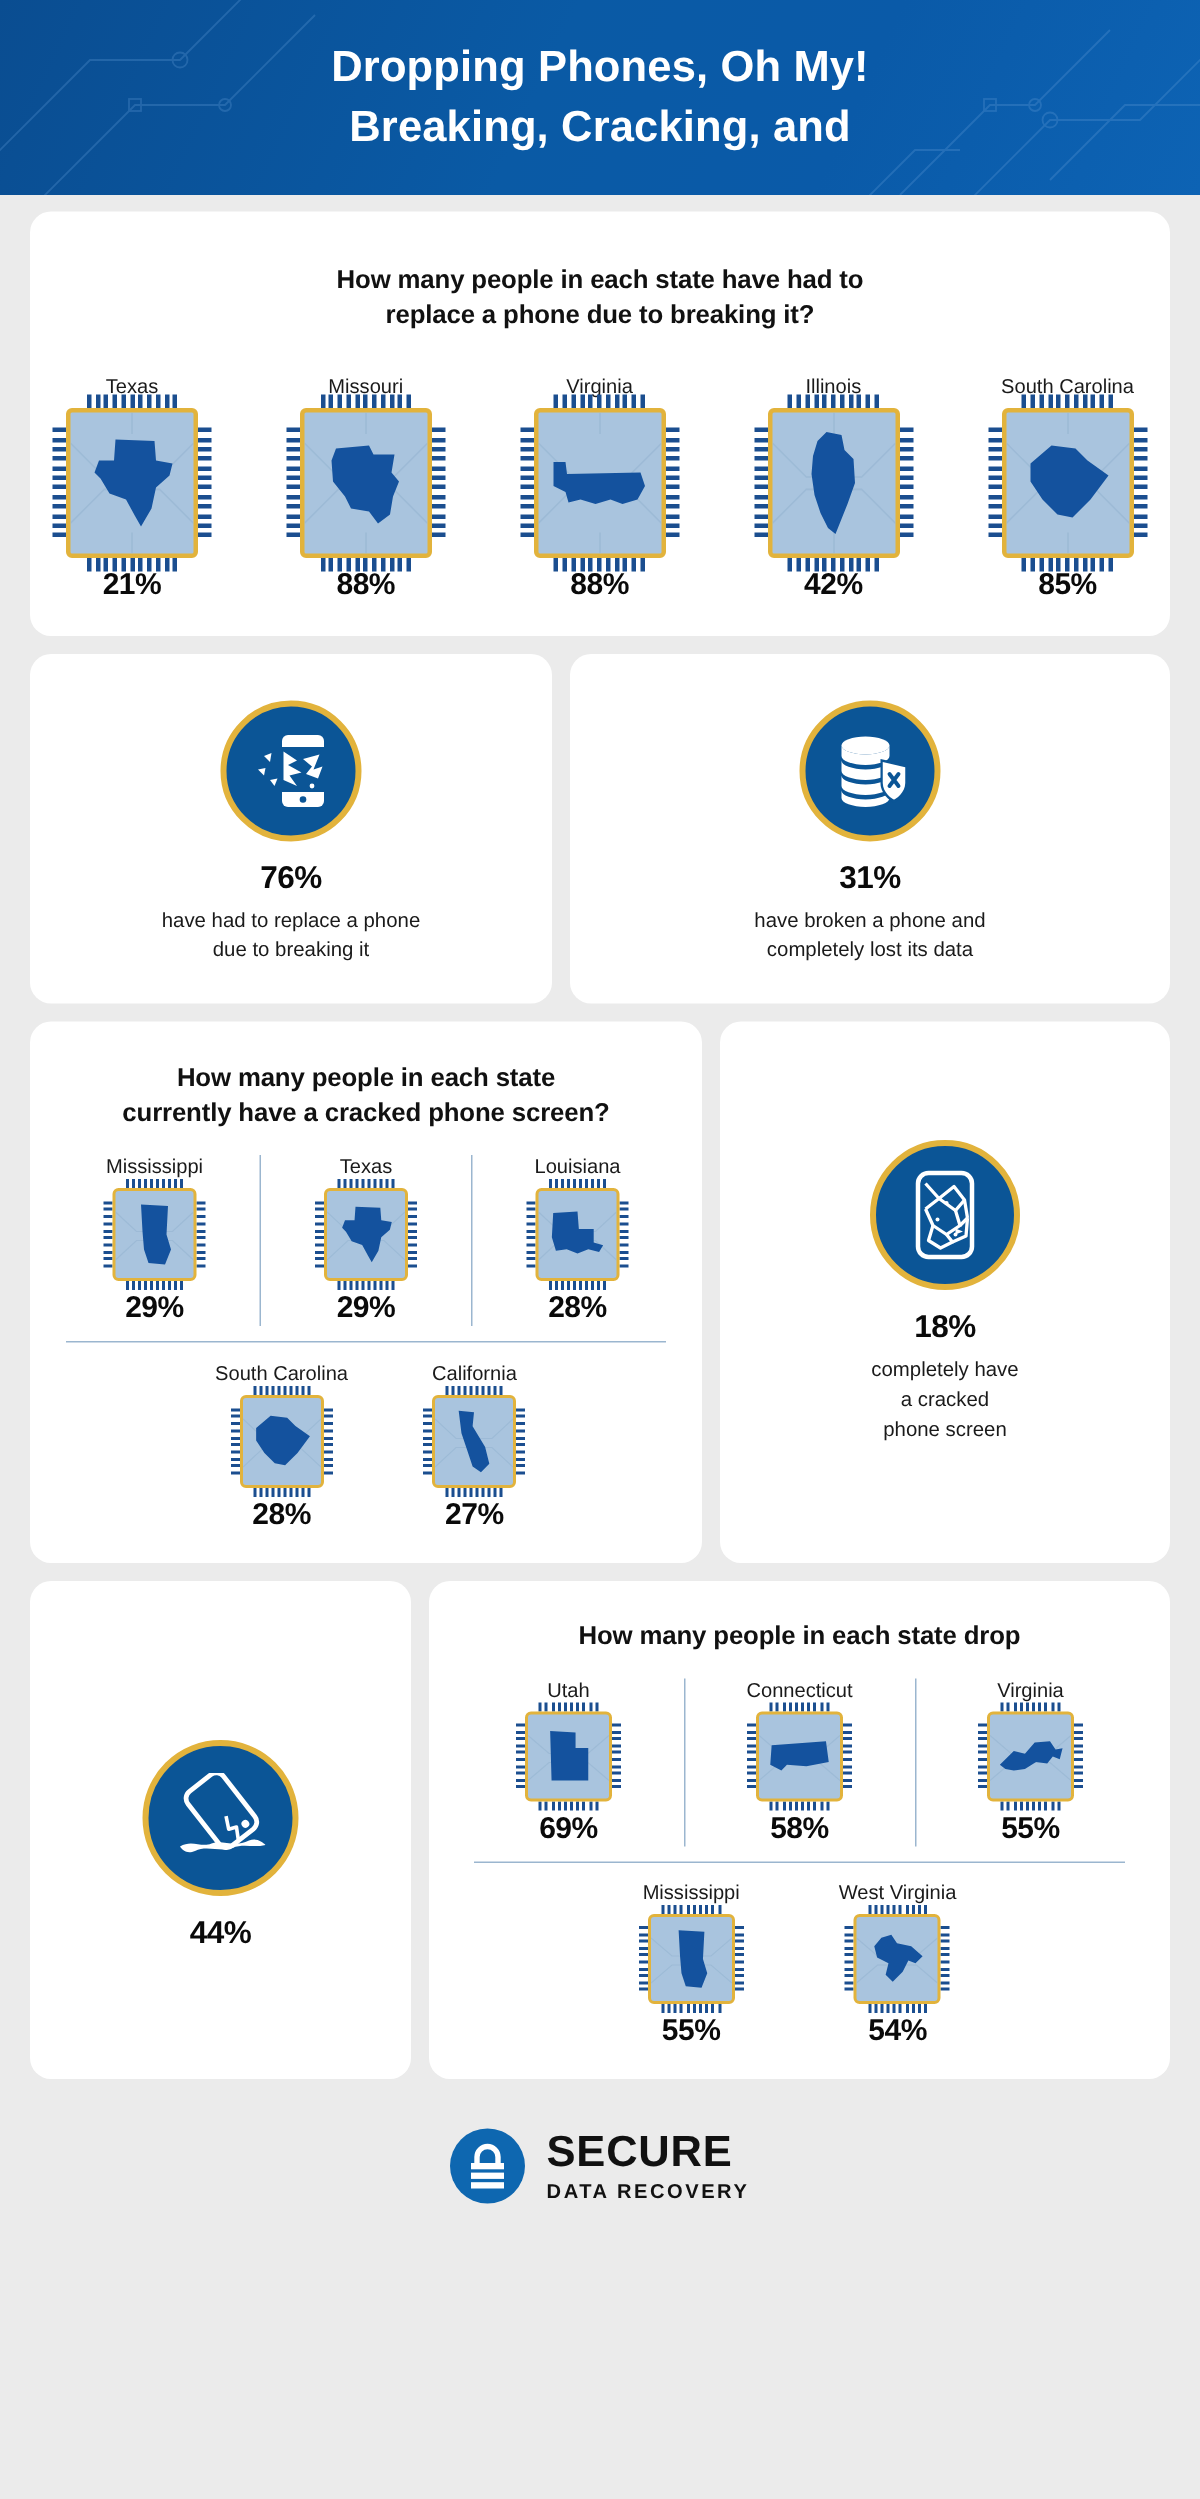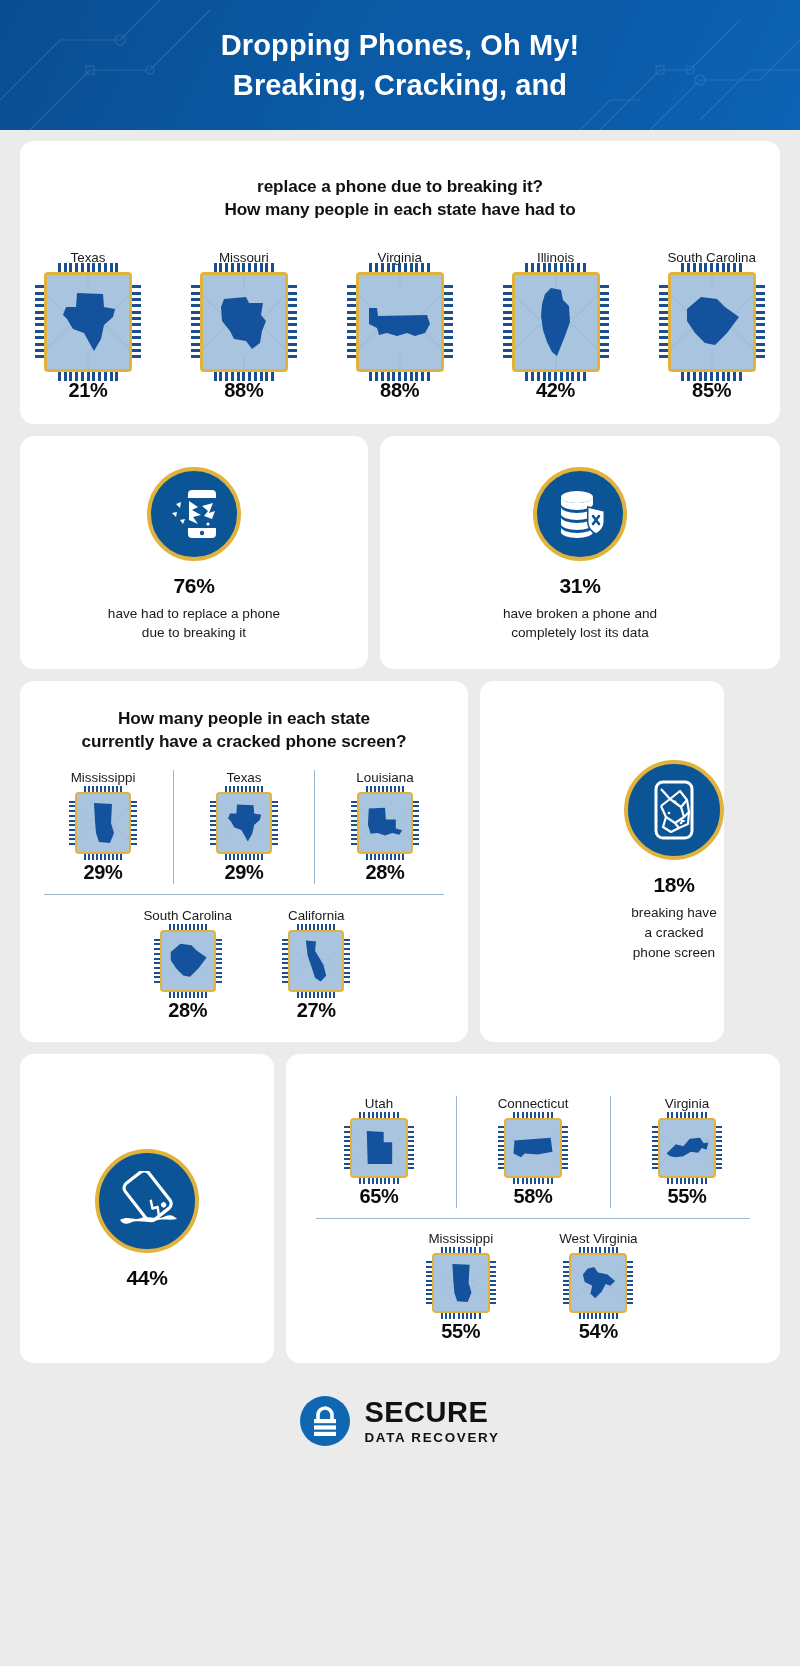--- a/index.html
+++ b/index.html
@@ -156,22 +156,22 @@
       <div>Dropping Phones, Oh My!</div>
       <div>Breaking, Cracking, and</div>
     </div>
   </div>
 
   <div class="body-wrap">
 
     <div class="row">
       <div class="card" style="width:760px;padding:34px 14px 22px;">
         <div class="card-title">
+          <div>How many people in each state have had to</div>
           <div>replace a phone due to breaking it?</div>
-          <div>How many people in each state have had to</div>
         </div>
         <div style="display:flex;justify-content:space-between;margin-top:29px;padding:0 10px;">
 
           <div class="chip-unit">
             <div class="state-name">Texas</div>
             <div class="chip" style="width:88px;height:100px;">
               <div class="pins top" style="top:-9px;height:9px;padding:0 11px;">
                 <i style="width:3px;height:9px;"></i>
                   <i style="width:3px;height:9px;"></i>
                   <i style="width:3px;height:9px;"></i>
@@ -939,21 +939,21 @@
                 <svg class="statemap" width="26" height="46" viewBox="0 0 28 48">
                   <path fill="#14529e" d="M3 2 L14 3 L13 13 L22 28 L25 40 L19 46 L13 42 L9 30 L5 18 Z"></path>
                 </svg>
               </div>
             </div>
             <div class="pct">27%</div>
           </div>
         </div>
       </div>
 
-      <div class="card" style="width:244px;display:flex;align-items:center;justify-content:flex-end;">
+      <div class="card" style="width:300px;display:flex;align-items:center;justify-content:center;">
         <div class="circle-stat">
           <div class="circle" style="width:100px;height:100px;">
             <svg width="46" height="62" viewBox="0 0 46 62">
               <rect x="5" y="3" width="36" height="56" rx="7" fill="none" stroke="#ffffff" stroke-width="3"></rect>
               <g stroke="#ffffff" stroke-width="2.2" fill="none" stroke-linejoin="round">
                 <path d="M10 10 L19 20 L10 27"></path>
                 <path d="M19 20 L29 12 L36 21 L30 28 L19 20"></path>
                 <path d="M36 21 L38 33"></path>
                 <path d="M30 28 L33 38 L24 44 L15 38 L10 27"></path>
                 <path d="M33 38 L38 33"></path>
@@ -963,21 +963,21 @@
               <g fill="#ffffff">
                 <circle cx="24" cy="23" r="1.4"></circle>
                   <circle cx="18" cy="34" r="1.3"></circle>
                   <circle cx="30" cy="44" r="1.3"></circle>
                 <path d="M30 40 L35 42 L30 44 Z"></path>
               </g>
             </svg>
           </div>
           <div class="big-pct">18%</div>
           <div class="sub-text">
-            <div>breaking have</div>
+            <div>completely have</div>
             <div>a cracked</div>
             <div>phone screen</div>
           </div>
         </div>
       </div>
 
     </div>
 
     <div class="row">
 
@@ -992,20 +992,21 @@
               </g>
               <path d="M6 49 C14 44 20 50 27 47 C34 44 42 50 52 45 C57 43 61 46 63 48 C55 50 48 47 41 50 C33 53 24 48 16 52 C11 54 8 52 6 49 Z" fill="#ffffff"></path>
             </svg>
           </div>
           <div class="big-pct">44%</div>
         </div>
       </div>
 
       <div class="card" style="width:494px;padding:25px 16px 20px;">
         <div class="card-title">
+          <div>How many people in each state drop</div>
         </div>
 
         <div style="display:flex;justify-content:space-between;margin-top:17px;padding:0 6px;">
 
           <div class="chip-unit" style="width:142px;">
             <div class="state-name">Utah</div>
             <div class="chip" style="width:58px;height:60px;">
               <div class="pins top" style="top:-6px;height:6px;padding:0 7px;">
                   <i style="width:2px;height:6px;"></i>
                   <i style="width:2px;height:6px;"></i>
@@ -1059,21 +1060,21 @@
                     <g stroke="#8fb0cd" stroke-width=".8" fill="none">
                       <path d="M0 14 L14 26 L40 26 L54 14"></path>
                       <path d="M0 44 L14 32 L40 32 L54 44"></path>
                     </g>
                   </svg>
                 <svg class="statemap" width="32" height="38" viewBox="0 0 34 40">
                   <path fill="#14529e" d="M4 2 L22 3 L22 14 L31 14 L31 37 L5 37 Z"></path>
                 </svg>
               </div>
             </div>
-            <div class="pct">65%</div>
+            <div class="pct">69%</div>
           </div>
 
           <div class="vdiv"></div>
 
           <div class="chip-unit" style="width:142px;">
             <div class="state-name">Connecticut</div>
             <div class="chip" style="width:58px;height:60px;">
               <div class="pins top" style="top:-6px;height:6px;padding:0 7px;">
                   <i style="width:2px;height:6px;"></i>
                   <i style="width:2px;height:6px;"></i>

